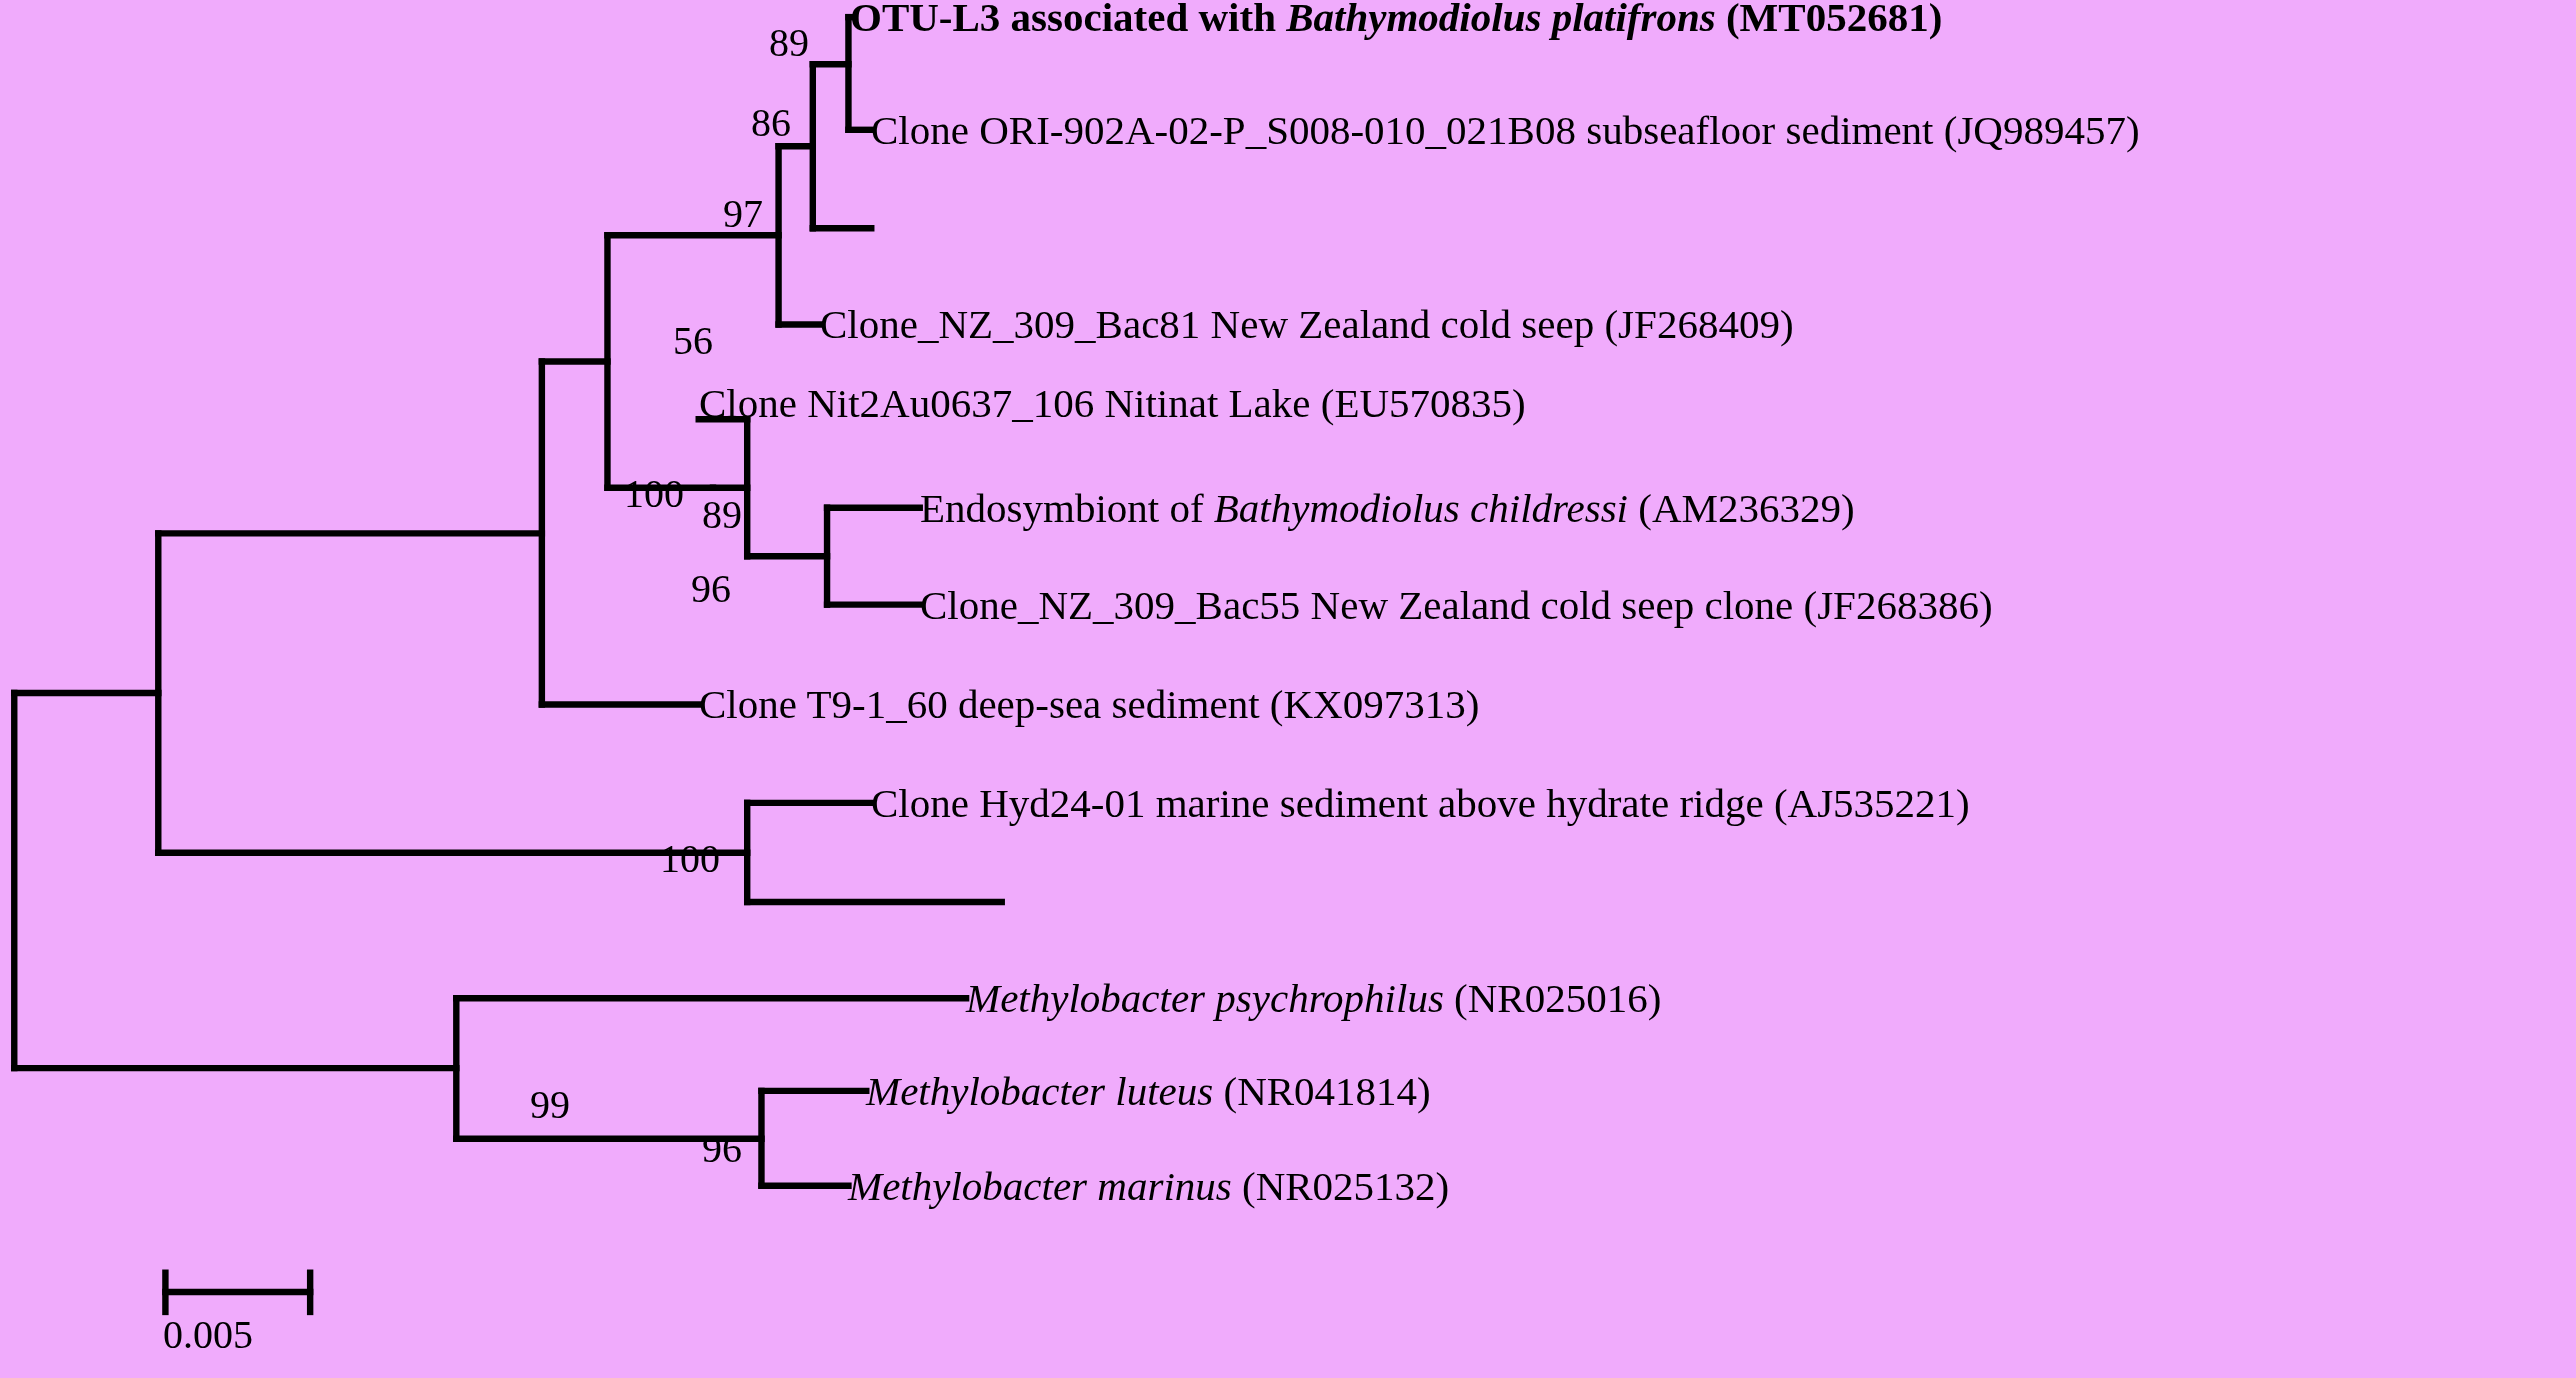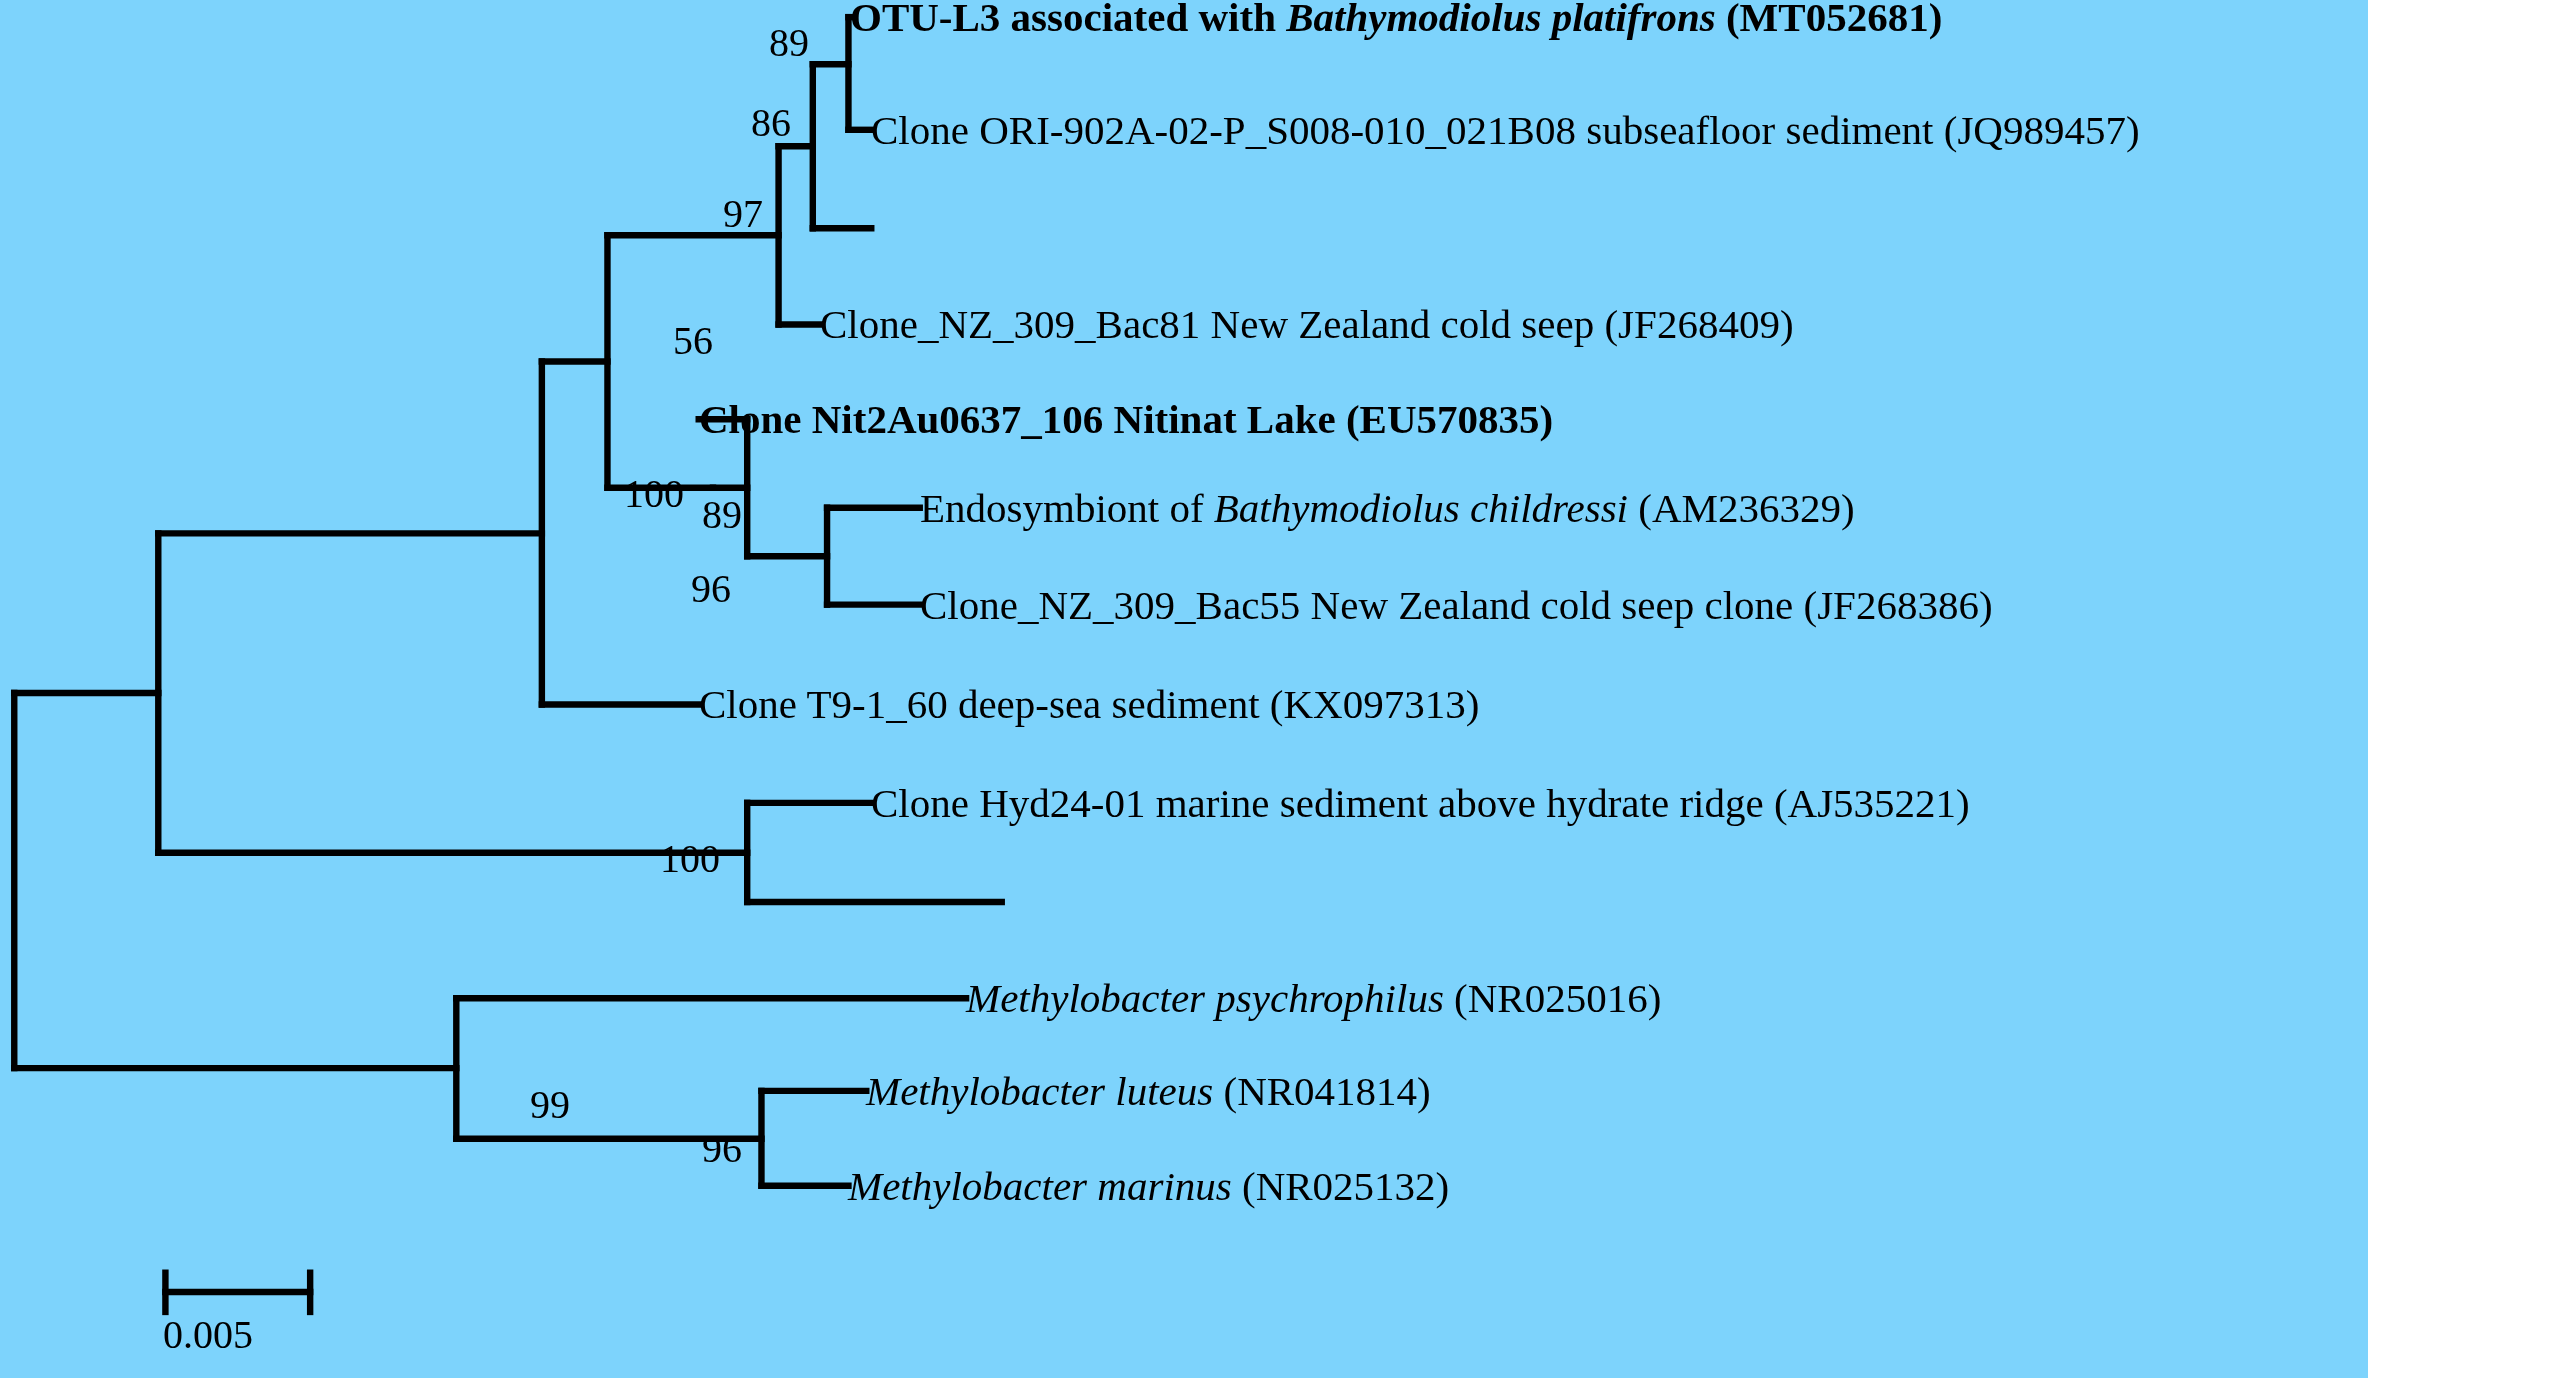--- a/index.html
+++ b/index.html
@@ -2,23 +2,23 @@
 <html style="font-size:11.4px"><head>
 <meta charset="utf-8">
 <style>
   html, body {
     margin: 0;
     padding: 0;
     background: #ffffff;
   }
   #page {
     position: relative;
-    width: 2368px;
+    width: 2576px;
     height: 1379px;
-    background: #7dd3fc;
+    background: #f0abfc;
     overflow: hidden;
     font-family: "Liberation Serif", "DejaVu Serif", serif;
     color: #000000;
   }
   #tree-svg {
     position: absolute;
     left: 0;
     top: 0;
     width: 2576px;
     height: 1379px;
@@ -130,21 +130,21 @@
 
   <div class="taxon-label" style="left:871px; top:130px;">
     <span>Clone ORI-902A-02-P_S008-010_021B08 subseafloor sediment (JQ989457)</span><i></i><span></span>
   </div>
 
 
   <div class="taxon-label" style="left:820px; top:324px;">
     <span>Clone_NZ_309_Bac81 New Zealand cold seep (JF268409)</span><i></i><span></span>
   </div>
 
-  <div class="taxon-label" style="left:699px; top:419px;font-weight:bold;">
+  <div class="taxon-label" style="left:699px; top:403px;">
     <span>Clone Nit2Au0637_106 Nitinat Lake (EU570835)</span><i></i><span></span>
   </div>
 
   <div class="taxon-label" style="left:920px; top:508px;">
     <span>Endosymbiont of </span><i>Bathymodiolus childressi</i><span> (AM236329)</span>
   </div>
 
   <div class="taxon-label" style="left:920px; top:605px;">
     <span>Clone_NZ_309_Bac55 New Zealand cold seep clone (JF268386)</span><i></i><span></span>
   </div>

